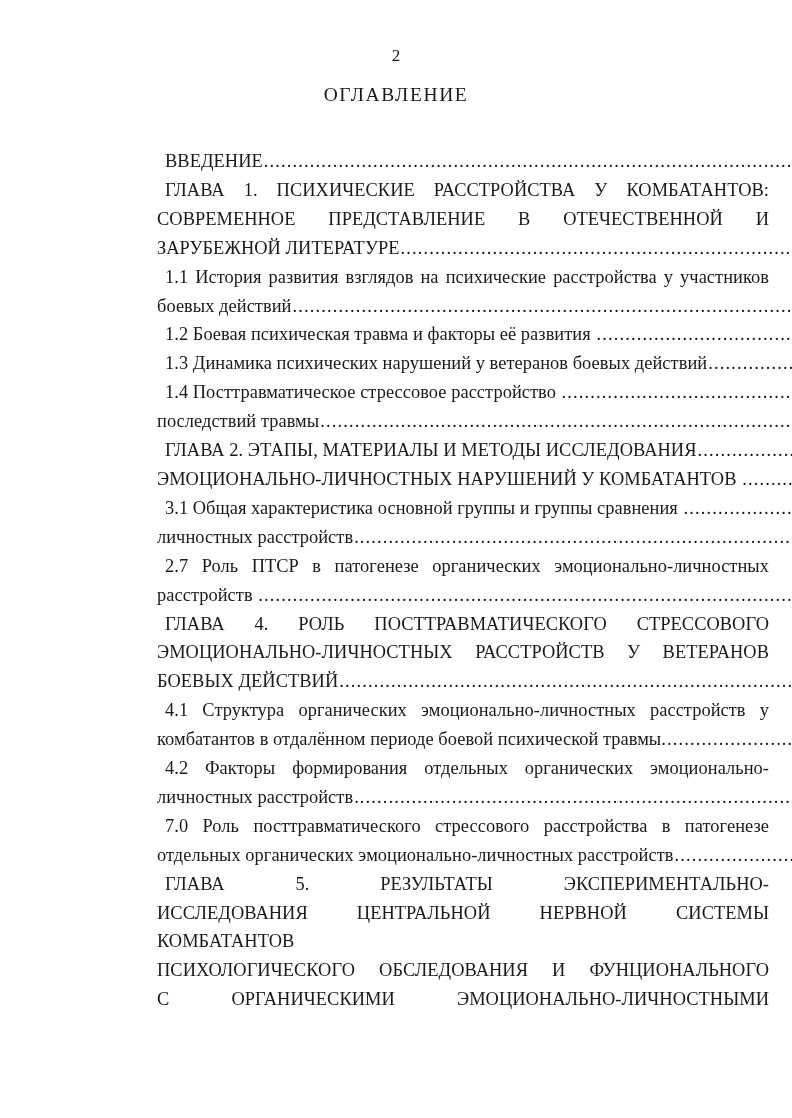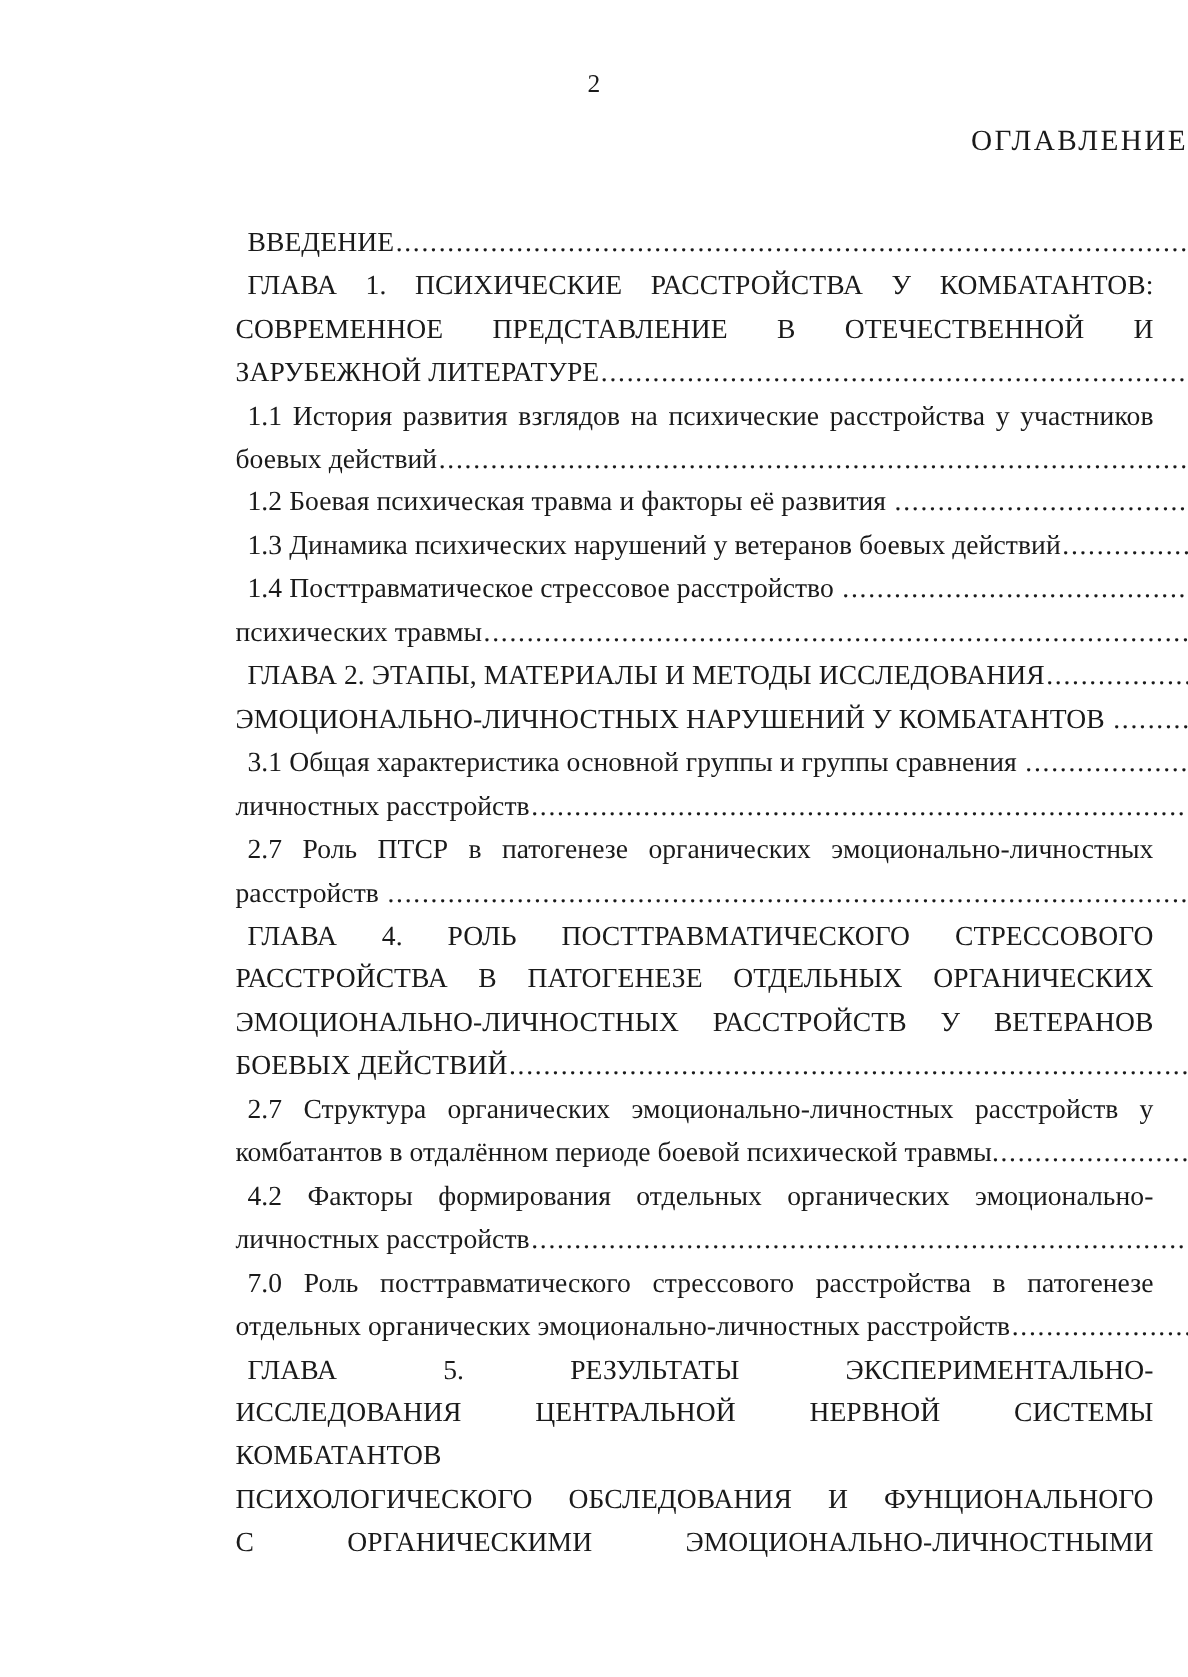--- a/index.html
+++ b/index.html
@@ -33,21 +33,21 @@
     font-size: 17px;
     letter-spacing: 0.2px;
   }
 
   
   .doc-heading {
     position: absolute;
     top: 84px;
     left: 0;
     width: 792px;
-    text-align: right;
+    text-align: center;
     font-size: 19.5px;
     letter-spacing: 1.6px;
   }
 
   
   .toc {
     position: absolute;
     top: 147px;
     left: 157px;
     width: 612px;
@@ -141,21 +141,21 @@
           <span class="tail" style="text-indent: 0px; padding-left: 8px;"><span class="tail-text">1.3 Динамика психических нарушений у ветеранов боевых действий</span><span class="leader">...........................................................................................................................................................................................................................</span></span>
         </span>
       </div>
       <div class="toc-entry level-section">
         <span class="pre-lines">
           <span class="tail" style="text-indent: 0px; padding-left: 8px;"><span class="tail-text">1.4 Посттравматическое стрессовое расстройство </span><span class="leader">...........................................................................................................................................................................................................................</span></span>
         </span>
       </div>
       <div class="toc-entry level-section">
         <span class="pre-lines">
-          <span class="tail"><span class="tail-text">психических травмы</span><span class="leader">...........................................................................................................................................................................................................................</span></span>
+          <span class="tail"><span class="tail-text">последствий травмы</span><span class="leader">...........................................................................................................................................................................................................................</span></span>
         </span>
       </div>
       <div class="toc-entry level-chapter">
         <span class="pre-lines">
           <span class="tail" style="text-indent: 0px; padding-left: 8px;"><span class="tail-text">ГЛАВА 2. ЭТАПЫ, МАТЕРИАЛЫ И МЕТОДЫ ИССЛЕДОВАНИЯ</span><span class="leader">...........................................................................................................................................................................................................................</span></span>
         </span>
       </div>
       <div class="toc-entry level-chapter">
         <span class="pre-lines">
           <span class="tail"><span class="tail-text">ЭМОЦИОНАЛЬНО-ЛИЧНОСТНЫХ НАРУШЕНИЙ У КОМБАТАНТОВ </span><span class="leader">...........................................................................................................................................................................................................................</span></span>
@@ -173,28 +173,27 @@
       </div>
       <div class="toc-entry level-section">
         <span class="pre-lines">
           <span class="just first">2.7 Роль ПТСР в патогенезе органических эмоционально-личностных</span>
           <span class="tail"><span class="tail-text">расстройств </span><span class="leader">...........................................................................................................................................................................................................................</span></span>
         </span>
       </div>
       <div class="toc-entry level-chapter">
         <span class="pre-lines">
           <span class="just first">ГЛАВА 4. РОЛЬ ПОСТТРАВМАТИЧЕСКОГО СТРЕССОВОГО</span>
-          <span class="just">РАССТРОЙСТВА В ПАТОГЕНЕЗЕ ОТДЕЛЬНЫХ ОРГАНИЧЕСКИХ</span>
           <span class="just">ЭМОЦИОНАЛЬНО-ЛИЧНОСТНЫХ РАССТРОЙСТВ У ВЕТЕРАНОВ</span>
           <span class="tail"><span class="tail-text">БОЕВЫХ ДЕЙСТВИЙ</span><span class="leader">...........................................................................................................................................................................................................................</span></span>
         </span>
       </div>
       <div class="toc-entry level-section">
         <span class="pre-lines">
-          <span class="just first">2.7 Структура органических эмоционально-личностных расстройств у</span>
+          <span class="just first">4.1 Структура органических эмоционально-личностных расстройств у</span>
           <span class="tail"><span class="tail-text">комбатантов в отдалённом периоде боевой психической травмы.</span><span class="leader">...........................................................................................................................................................................................................................</span></span>
         </span>
       </div>
       <div class="toc-entry level-section">
         <span class="pre-lines">
           <span class="just first">4.2 Факторы формирования отдельных органических эмоционально-</span>
           <span class="tail"><span class="tail-text">личностных расстройств</span><span class="leader">...........................................................................................................................................................................................................................</span></span>
         </span>
       </div>
       <div class="toc-entry level-section">

